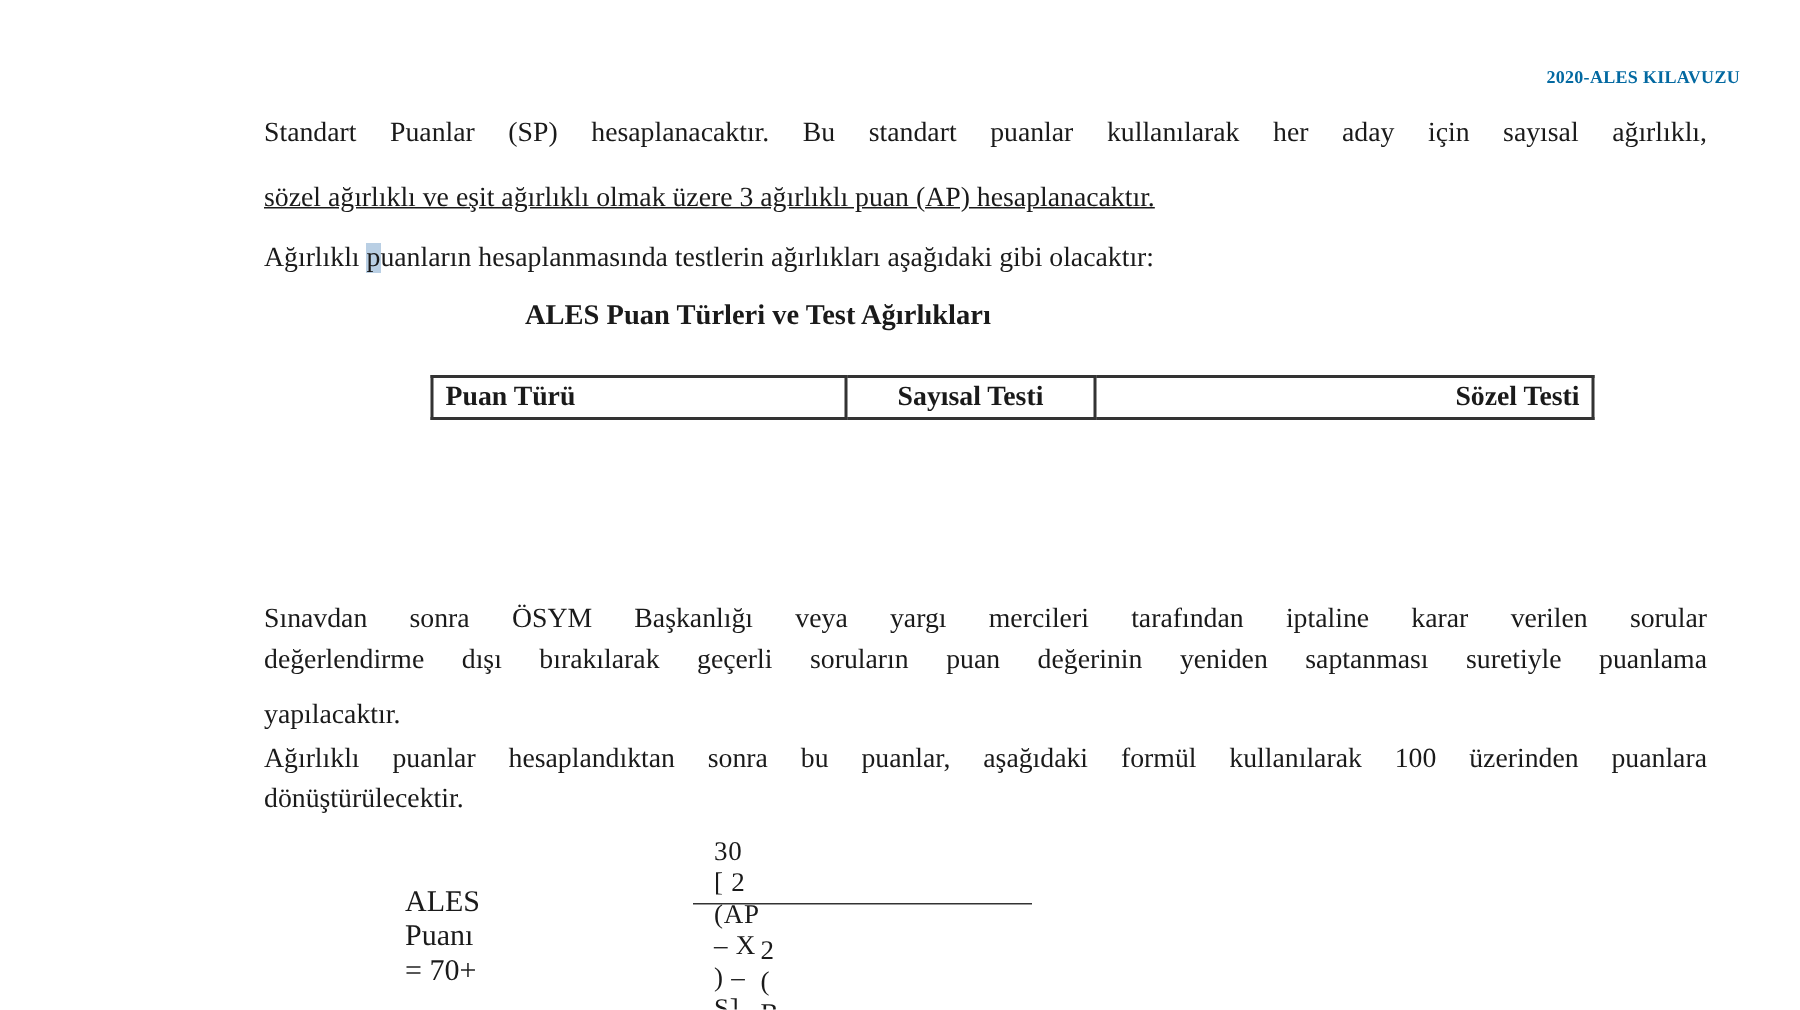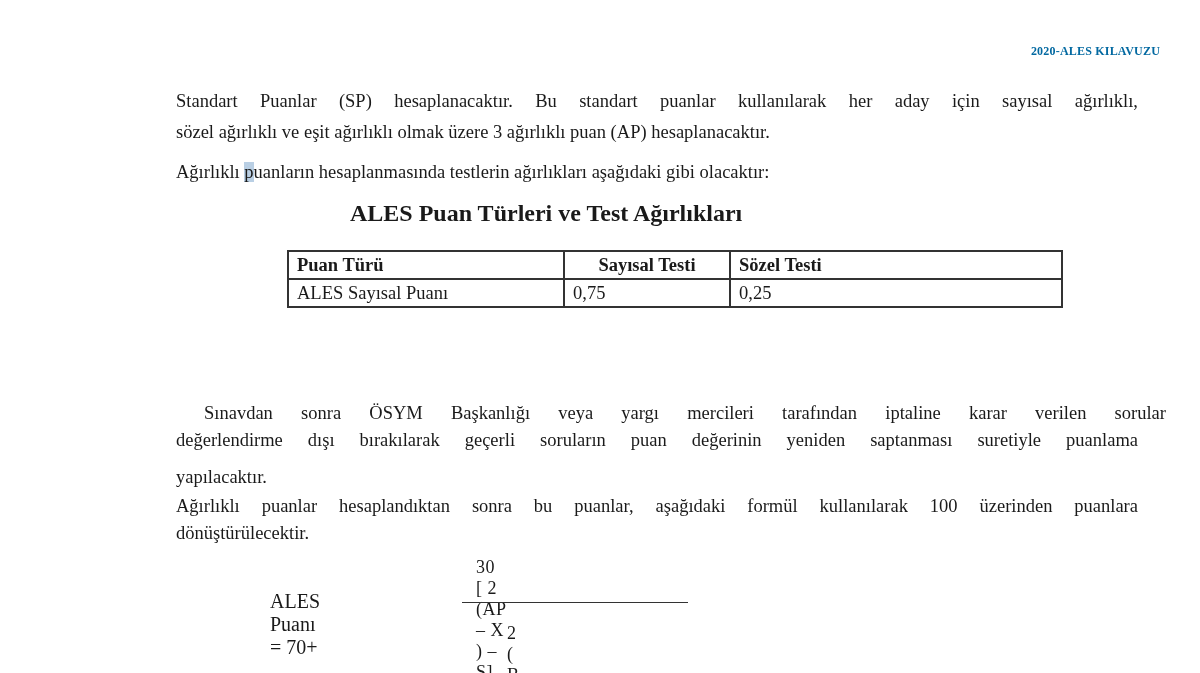--- a/index.html
+++ b/index.html
@@ -19,36 +19,36 @@
   .para {
     position: absolute; left: 176px; width: 962px;
     font-size: 18.5px; line-height: 27px;
     text-align: justify;
     margin: 0;
   }
   .para.justify-last { text-align-last: justify; }
   .hl { background: #b9cfe4; }
   .table-title {
     position: absolute; left: 350px; top: 200px;
-    font-size: 24px; font-weight: bold;
+    font-size: 19px; font-weight: bold;
   }
   table.weights {
     position: absolute; left: 287px; top: 250px;
     width: 776px; border-collapse: collapse;
     font-size: 18.5px;
   }
   table.weights td, table.weights th {
     border: 2px solid #333;
     height: 26px; padding: 0 8px; line-height: 24px;
   }
   table.weights th { font-weight: bold; }
   table.weights th.c0 { text-align: left; }
   table.weights .c0 { width: 258px; text-align: left; }
   table.weights .c1 { width: 148px; }
-  table.weights .c2 { text-align: left; }
+  table.weights .c2 { text-align: right; }
   .formula { position: absolute; left: 0; top: 0; }
   .f-label {
     position: absolute; left: 270px; top: 590px;
     font-size: 20px;
   }
   .f-num {
     position: absolute; left: 476px; top: 557px;
     font-size: 18px; letter-spacing: 0.5px;
   }
   .f-line {
@@ -58,43 +58,38 @@
   .f-den {
     position: absolute; left: 507px; top: 623px;
     font-size: 18px; letter-spacing: 0.5px;
   }
 </style>
 </head>
 <body>
 
 <div class="header">2020-ALES KILAVUZU</div>
 
-<p class="para justify-last" style="top:88px;">Standart Puanlar (SP) hesaplanacaktır. Bu standart puanlar kullanılarak her aday için sayısal ağırlıklı,</p>
-<p class="para" style="top:119px;">sözel ağırlıklı ve eşit ağırlıklı olmak üzere 3 ağırlıklı puan (AP) hesaplanacaktır.</p>
+<p class="para justify-last" style="top:76px;">Standart Puanlar (SP) hesaplanacaktır. Bu standart puanlar kullanılarak her aday için sayısal ağırlıklı,</p>
+<p class="para" style="top:119px;text-decoration:underline;">sözel ağırlıklı ve eşit ağırlıklı olmak üzere 3 ağırlıklı puan (AP) hesaplanacaktır.</p>
 
 <p class="para" style="top:159px;"><span>Ağırlıklı </span><span class="hl">p</span><span>uanların hesaplanmasında testlerin ağırlıkları aşağıdaki gibi olacaktır:</span></p>
 
 <div class="table-title">ALES Puan Türleri ve Test Ağırlıkları</div>
 
 <table class="weights">
   <tbody>
       <tr>
     <th class="c0">Puan Türü</th>
     <th class="c1">Sayısal Testi</th>
     <th class="c2">Sözel Testi</th>
   </tr>
-  <tr>
-    <td class="c0">ALES Sayısal Puanı</td>
-    <td class="c1">0,75</td>
-    <td class="c2">0,25</td>
-  </tr>
 </tbody>
   </table>
 
-<p class="para justify-last" style="top:400px;margin-left:28px;">Sınavdan sonra ÖSYM Başkanlığı veya yargı mercileri tarafından iptaline karar verilen sorular</p>
+<p class="para justify-last" style="top:400px;">Sınavdan sonra ÖSYM Başkanlığı veya yargı mercileri tarafından iptaline karar verilen sorular</p>
 <p class="para justify-last" style="top:427px;">değerlendirme dışı bırakılarak geçerli soruların puan değerinin yeniden saptanması suretiyle puanlama</p>
 <p class="para" style="top:454px;margin-top:10px;">yapılacaktır.</p>
 
 <p class="para justify-last" style="top:493px;">Ağırlıklı puanlar hesaplandıktan sonra bu puanlar, aşağıdaki formül kullanılarak 100 üzerinden puanlara</p>
 <p class="para" style="top:520px;">dönüştürülecektir.</p>
 
 <div class="formula">
   <div class="f-label">ALES Puanı = 70+</div>
   <div class="f-num">30 [ 2 (AP – X ) – S]</div>
   <div class="f-line"></div>

